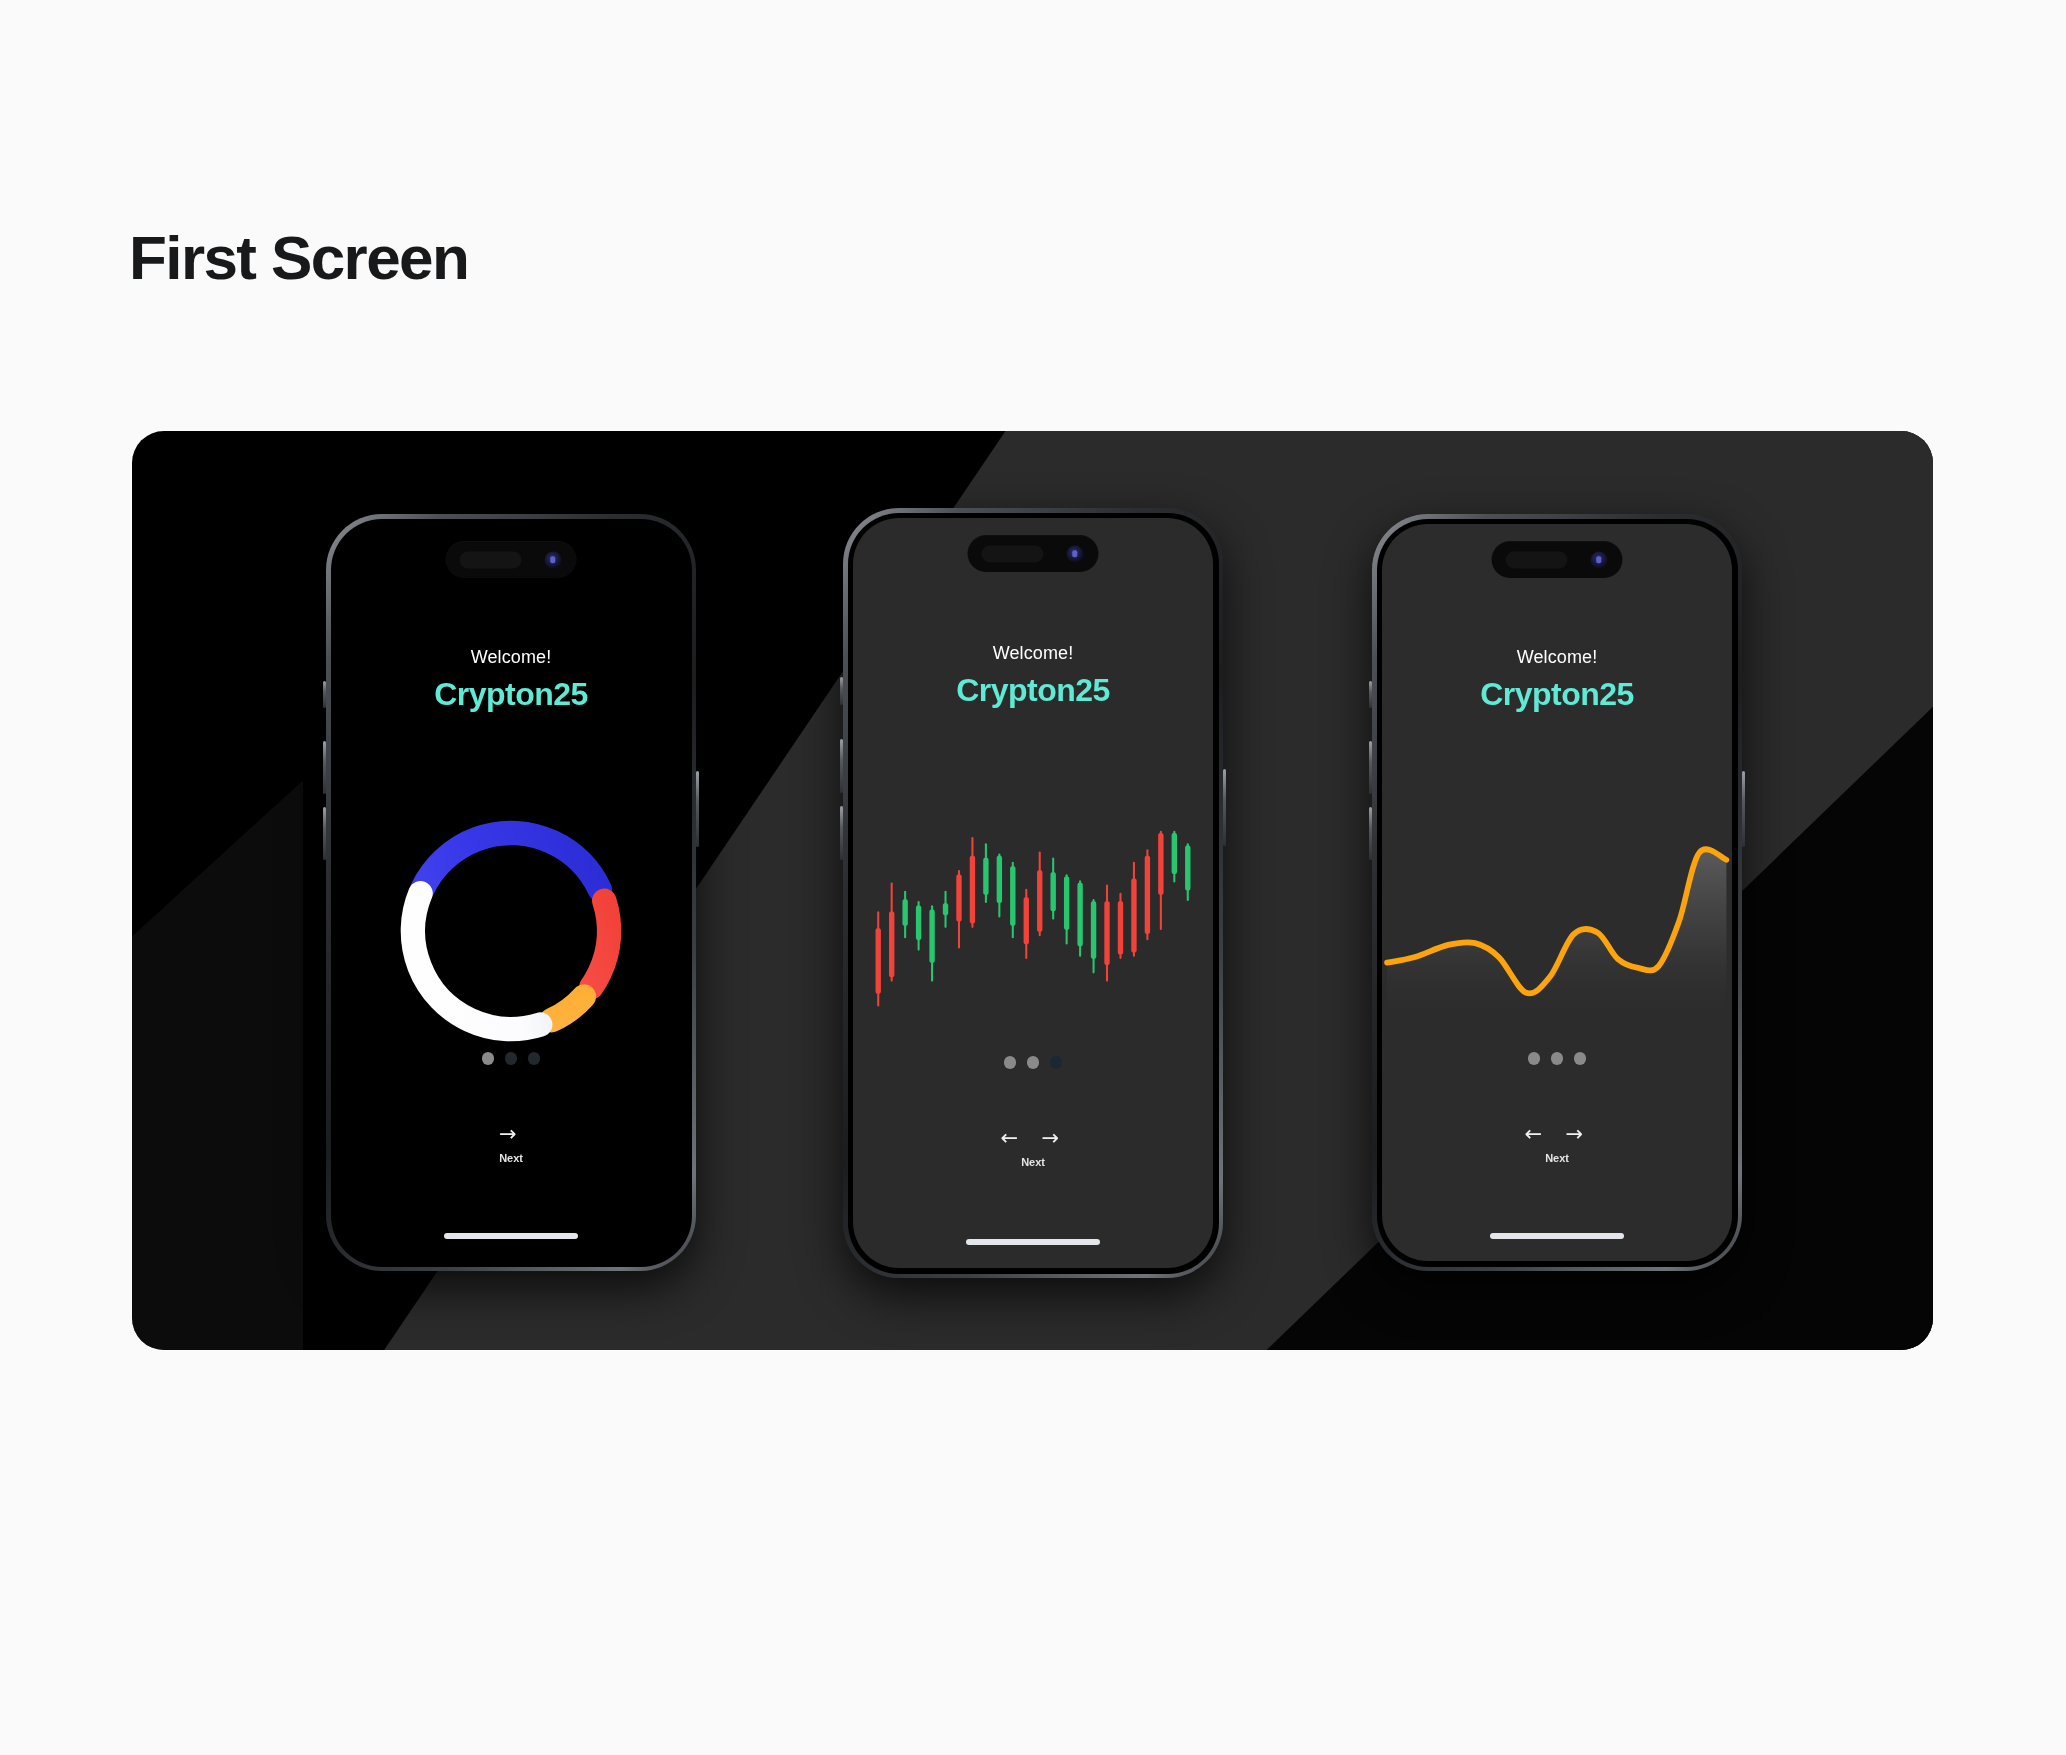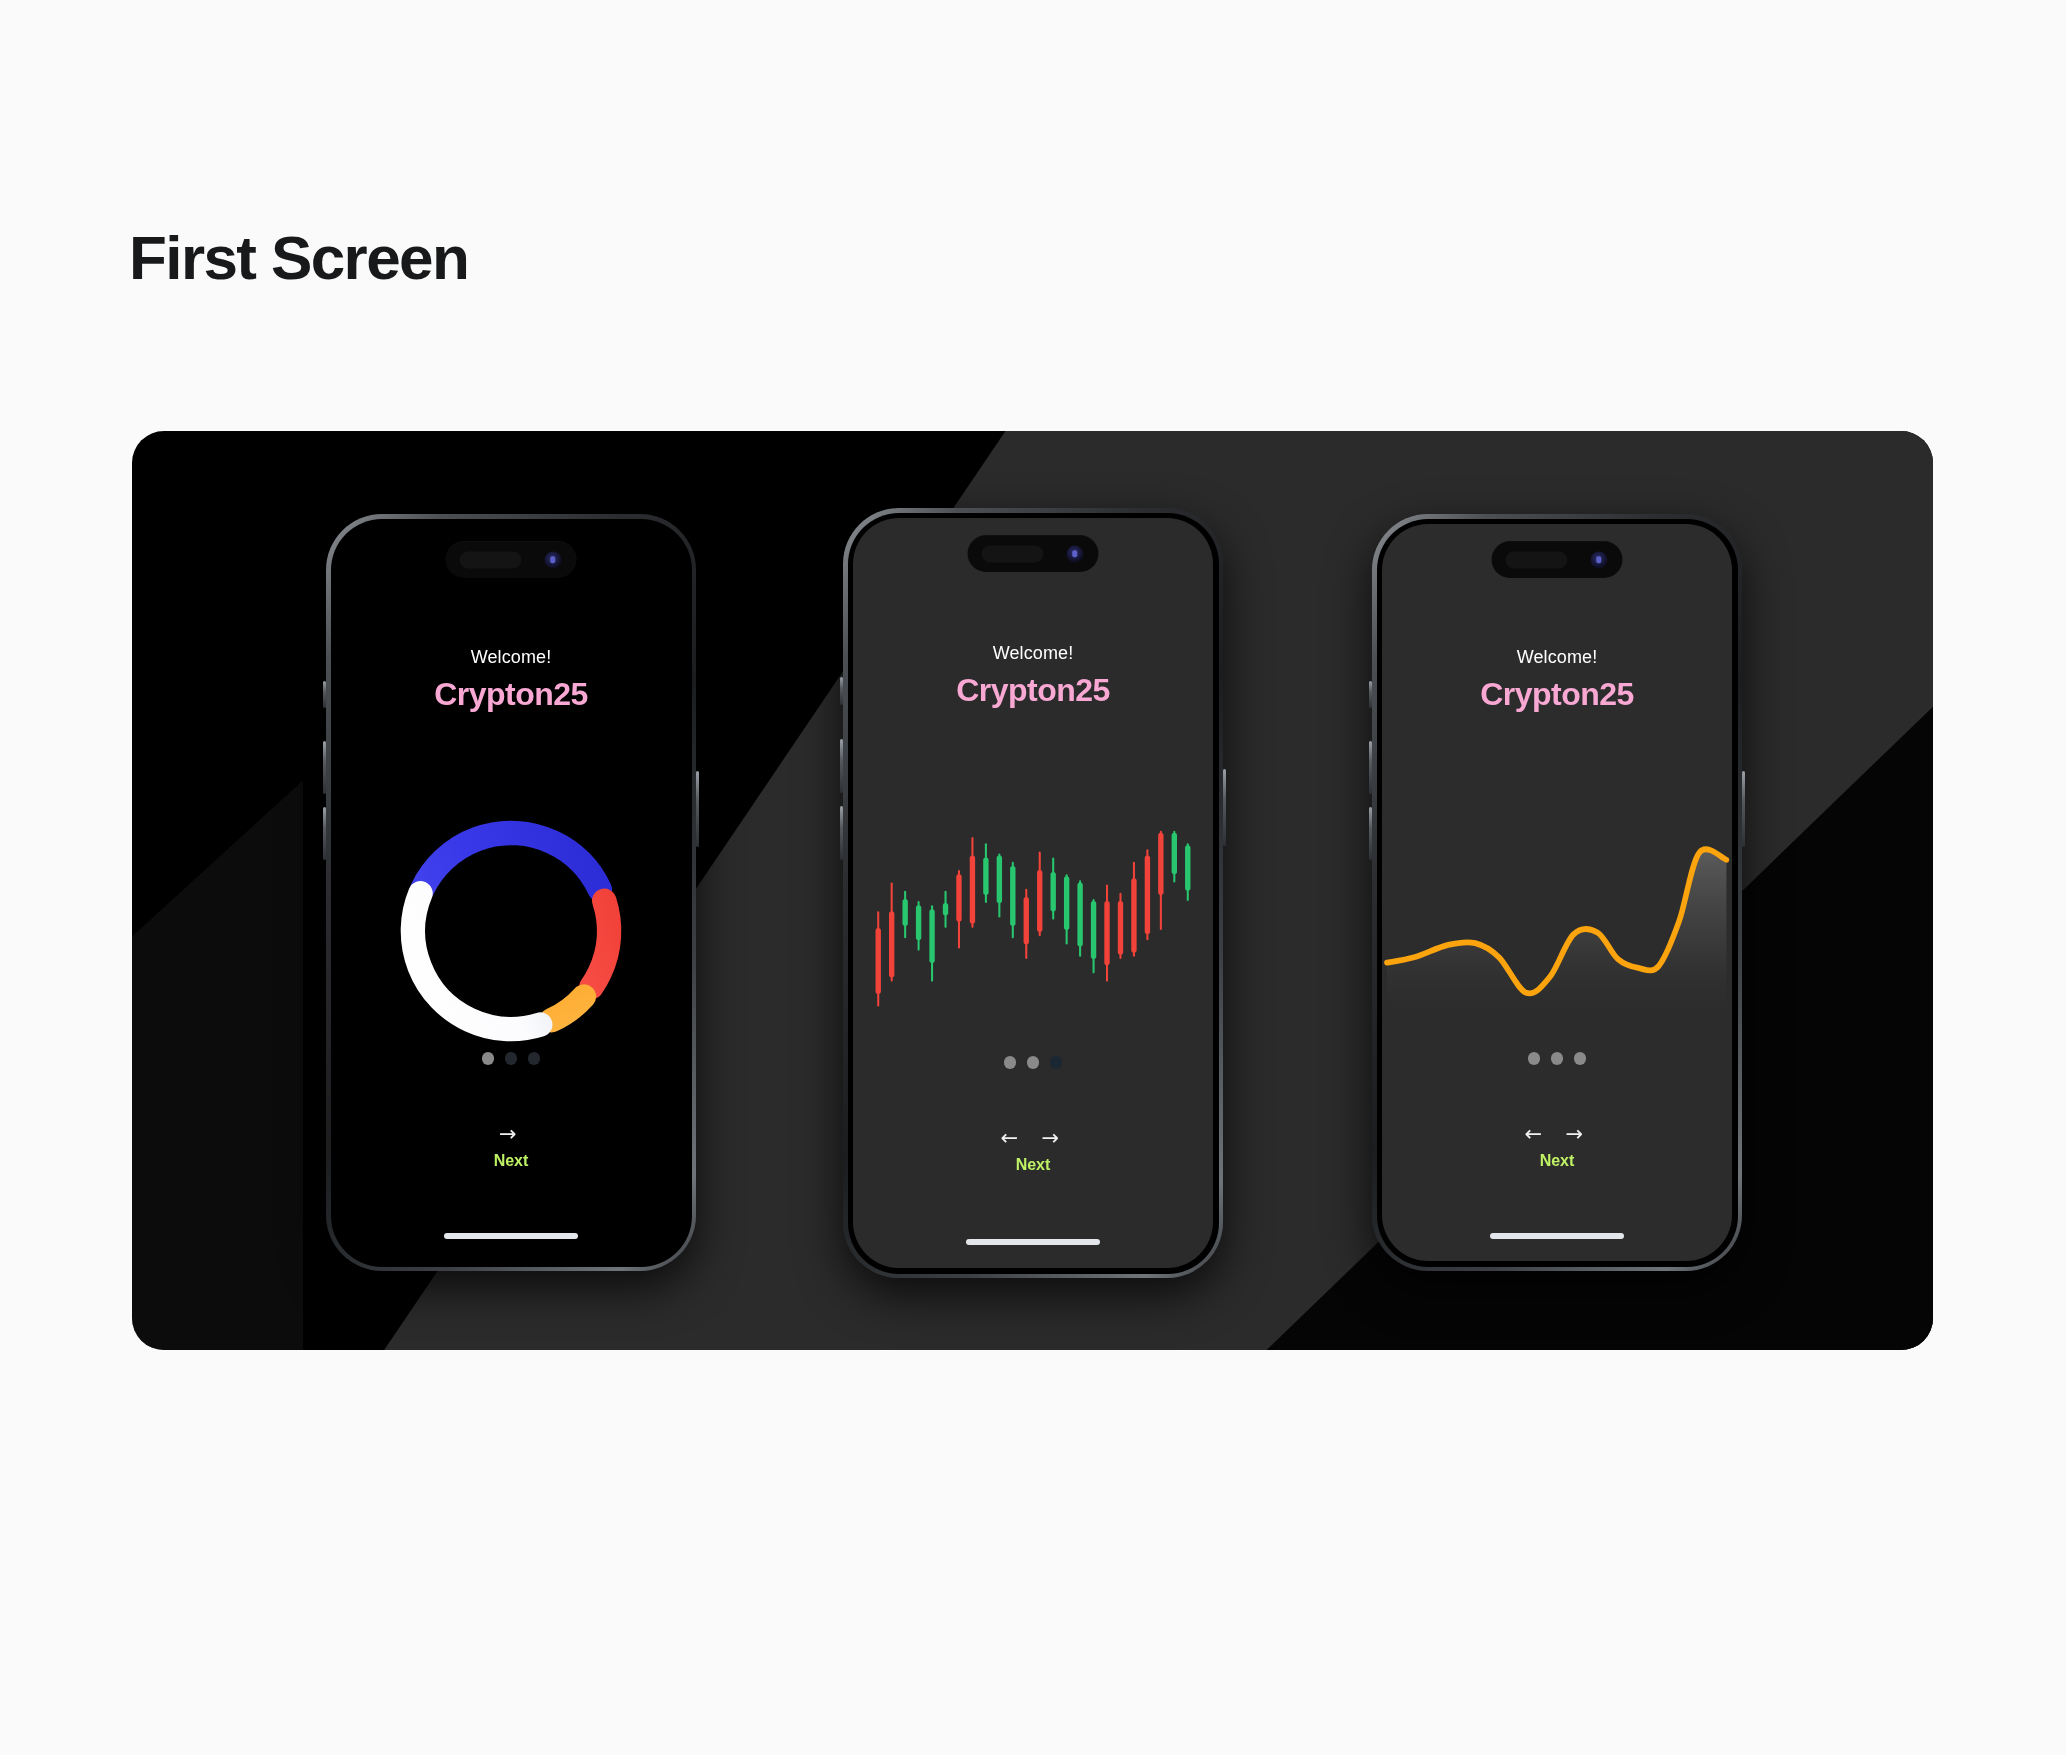--- a/index.html
+++ b/index.html
@@ -129,21 +129,21 @@
     text-align: center;
     color: #ffffff;
     font-size: 18px;
     font-weight: 400;
     letter-spacing: 0.1px;
   }
   .brand {
     position: absolute;
     left: 0; right: 0;
     text-align: center;
-    color: #f9a8d4;
+    color: #5eead4;
     font-size: 32px;
     font-weight: 700;
     letter-spacing: -0.5px;
   }
 
   
   .dots {
     position: absolute;
     left: 0; right: 0;
     display: flex;
@@ -159,22 +159,22 @@
   }
   .next-arrows {
     color: #f0f0f0;
     font-size: 21px;
     line-height: 1;
     letter-spacing: 6.5px;
     font-family: "DejaVu Sans", sans-serif;
   }
   .next-label {
     margin-top: 7px;
-    color: #bef264;
-    font-size: 16px;
+    color: #e5e5e5;
+    font-size: 11px;
     font-weight: 700;
     letter-spacing: -0.1px;
   }
   .home-indicator {
     position: absolute;
     left: 50%; transform: translateX(-50%);
     width: 134px; height: 5.8px;
     border-radius: 3.9px;
     background: #e3e6ea;
   }

